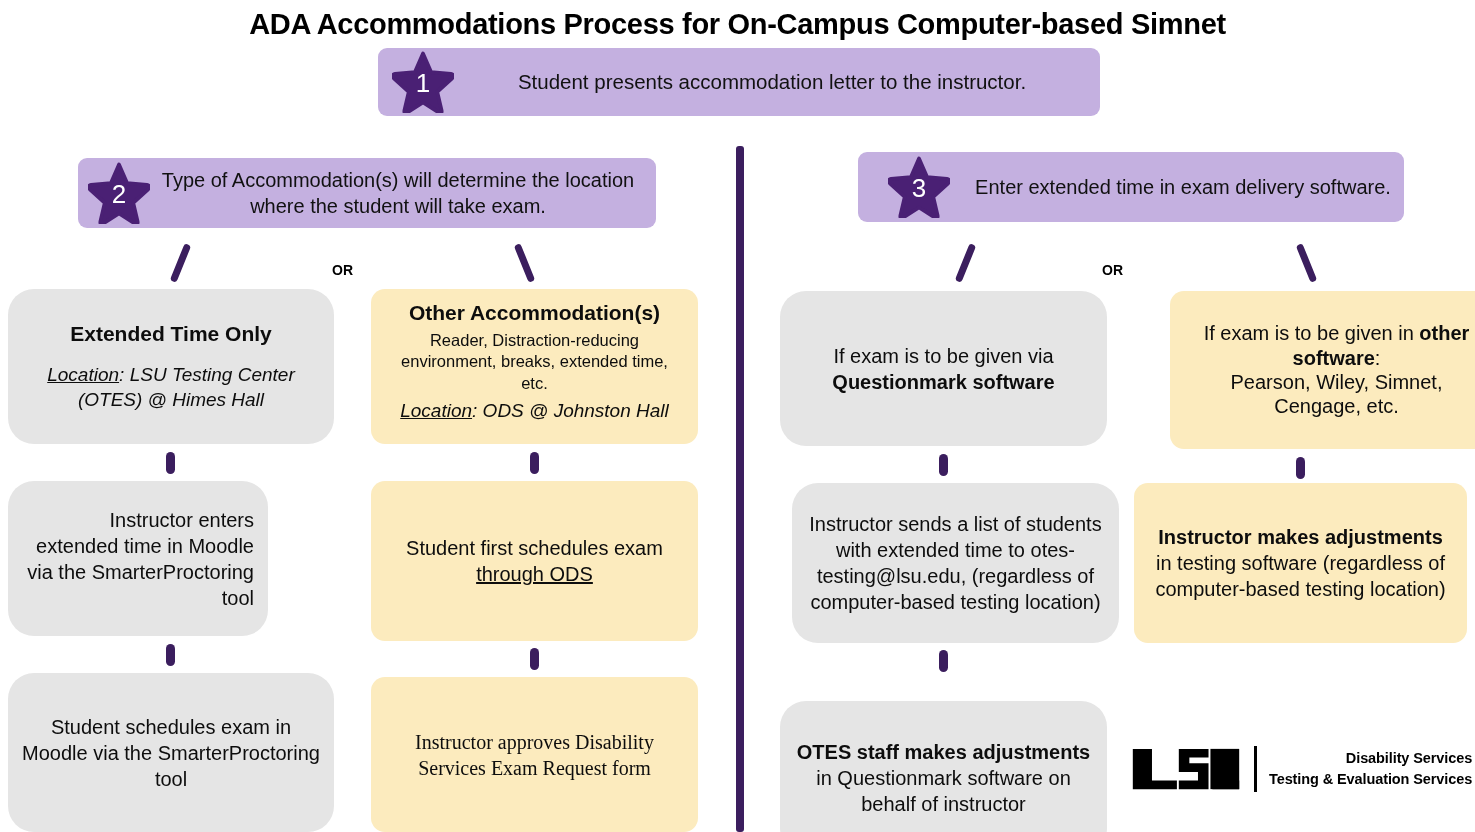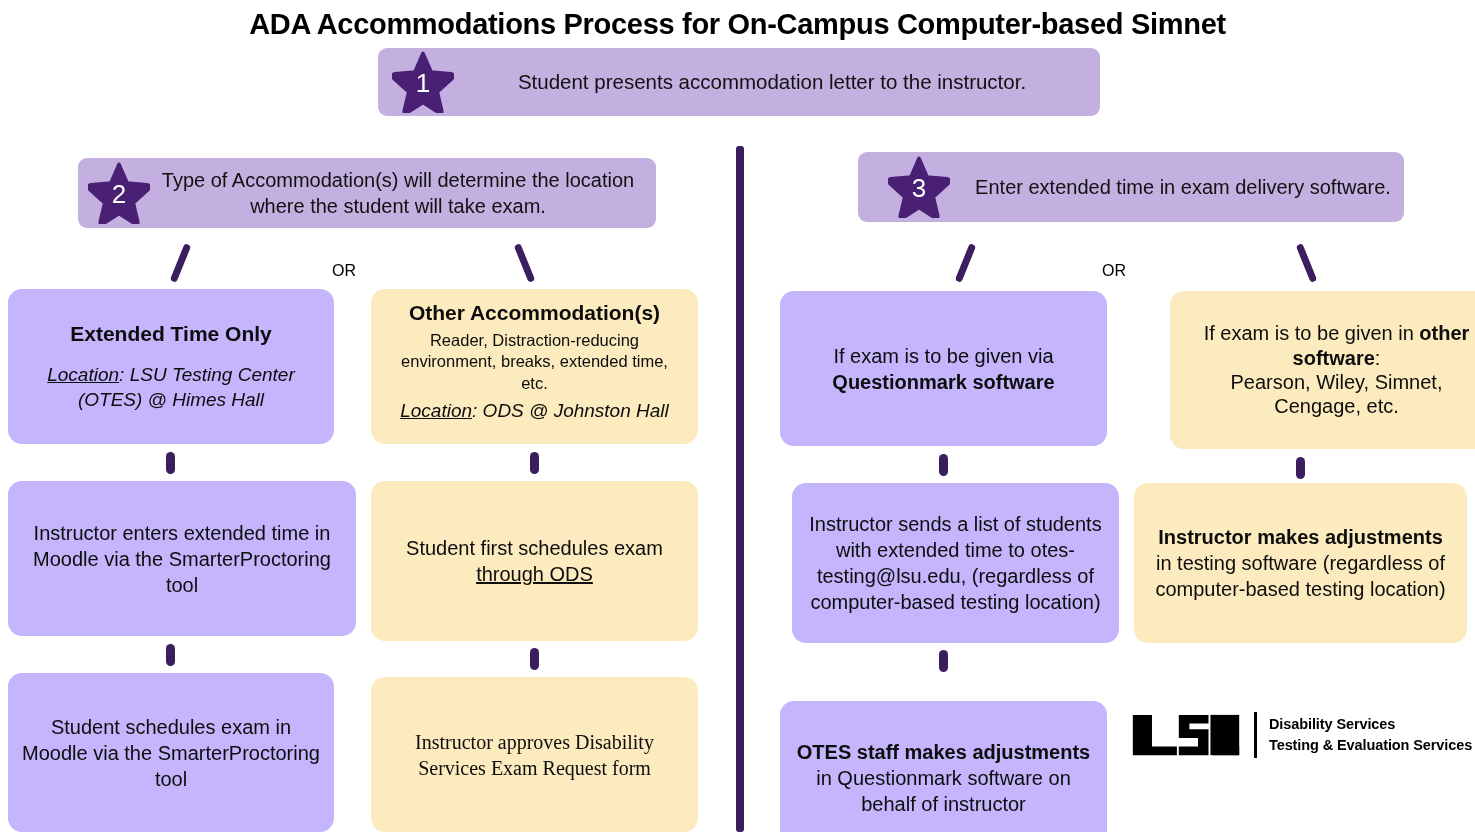--- a/index.html
+++ b/index.html
@@ -62,21 +62,21 @@
   .box{
     border-radius:14px;
     display:flex;
     flex-direction:column;
     align-items:center;
     justify-content:center;
     text-align:center;
     padding:10px 14px;
     line-height:1.3;
   }
-  .box.lav{background:#c4b5fd;}
+  .box.lav{background:#e5e5e5;border-radius:26px;}
   .box.yel{background:#FCEBBE;}
 
   .box .hd{font-weight:bold;font-size:21px;margin-bottom:2px;}
   .box .bodyline{font-size:20px;}
   .box .small{font-size:16.5px;line-height:1.28;}
   .box .loc{font-size:19px;font-style:italic;}
   .box .loc u{text-decoration:underline;}
   .box b{font-weight:bold;}
   .box u{text-decoration:underline;}
 
@@ -88,22 +88,22 @@
   }
   .diag{
     position:absolute;
     width:7px;
     background:#3B1E5E;
     border-radius:5px;
     transform-origin:center center;
   }
   .or-label{
     position:absolute;
-    font-weight:normal;
-    font-size:16px;
+    font-weight:bold;
+    font-size:14px;
     color:#000;
   }
   .divider{
     background:#3B1E5E;
     width:8px;
     border-radius:3px;
   }
 
   
   .logo-wrap{display:flex;align-items:center;}
@@ -152,21 +152,21 @@
   <div class="abs box lav" style="left:8px;top:289px;width:326px;height:155px;">
     <div class="hd">Extended Time Only</div>
     <div style="height:14px;"></div>
     <div class="loc">
       <u>Location</u><span>: LSU Testing Center (OTES) @ Himes Hall</span>
     </div>
   </div>
 
   <div class="abs vconn" style="left:166px;top:452px;height:22px;"></div>
 
-  <div class="abs box lav" style="left:8px;top:481px;width:348px;height:155px;">
+  <div class="abs box lav" style="left:8px;top:481px;width:260px;height:155px;text-align:right;">
     <div class="bodyline">Instructor enters extended time in Moodle via the SmarterProctoring tool</div>
   </div>
 
   <div class="abs vconn" style="left:166px;top:644px;height:22px;"></div>
 
   <div class="abs box lav" style="left:8px;top:673px;width:326px;height:159px;">
     <div class="bodyline">Student schedules exam in Moodle via the SmarterProctoring tool</div>
   </div>
 
   <div class="abs box yel" style="left:371px;top:289px;width:327px;height:155px;justify-content:flex-start;">
@@ -233,21 +233,21 @@
   </div>
 
   <div class="abs vconn" style="left:1296px;top:457px;height:22px;"></div>
 
   <div class="abs box yel" style="left:1134px;top:483px;width:333px;height:160px;">
     <div class="bodyline">
       <b>Instructor makes adjustments</b><span> in testing software (regardless of computer-based testing location)</span>
     </div>
   </div>
 
-  <div class="abs logo-wrap" style="left:1130px;top:712px;">
+  <div class="abs logo-wrap" style="left:1130px;top:746px;text-align:right;">
     <span class="logo-mark">
       <svg width="112" height="46" viewBox="0 0 230 96" aria-hidden="true">
 
         <path d="M4 6 H44 V72 H96 V90 H4 Z" fill="#000"></path>
 
         <path d="M100 6 H162 V24 H122 V36 H162 V90 H100 V72 H140 V54 H100 Z" fill="#000"></path>
 
         <path d="M170 6 H208 V72 H226 V6 H226 V90 H170 Z" fill="#000"></path>
         <path d="M166 6 H204 V90 H166 Z" fill="#000"></path>
         <path d="M204 6 H226 V90 H204 Z" fill="#000"></path>

